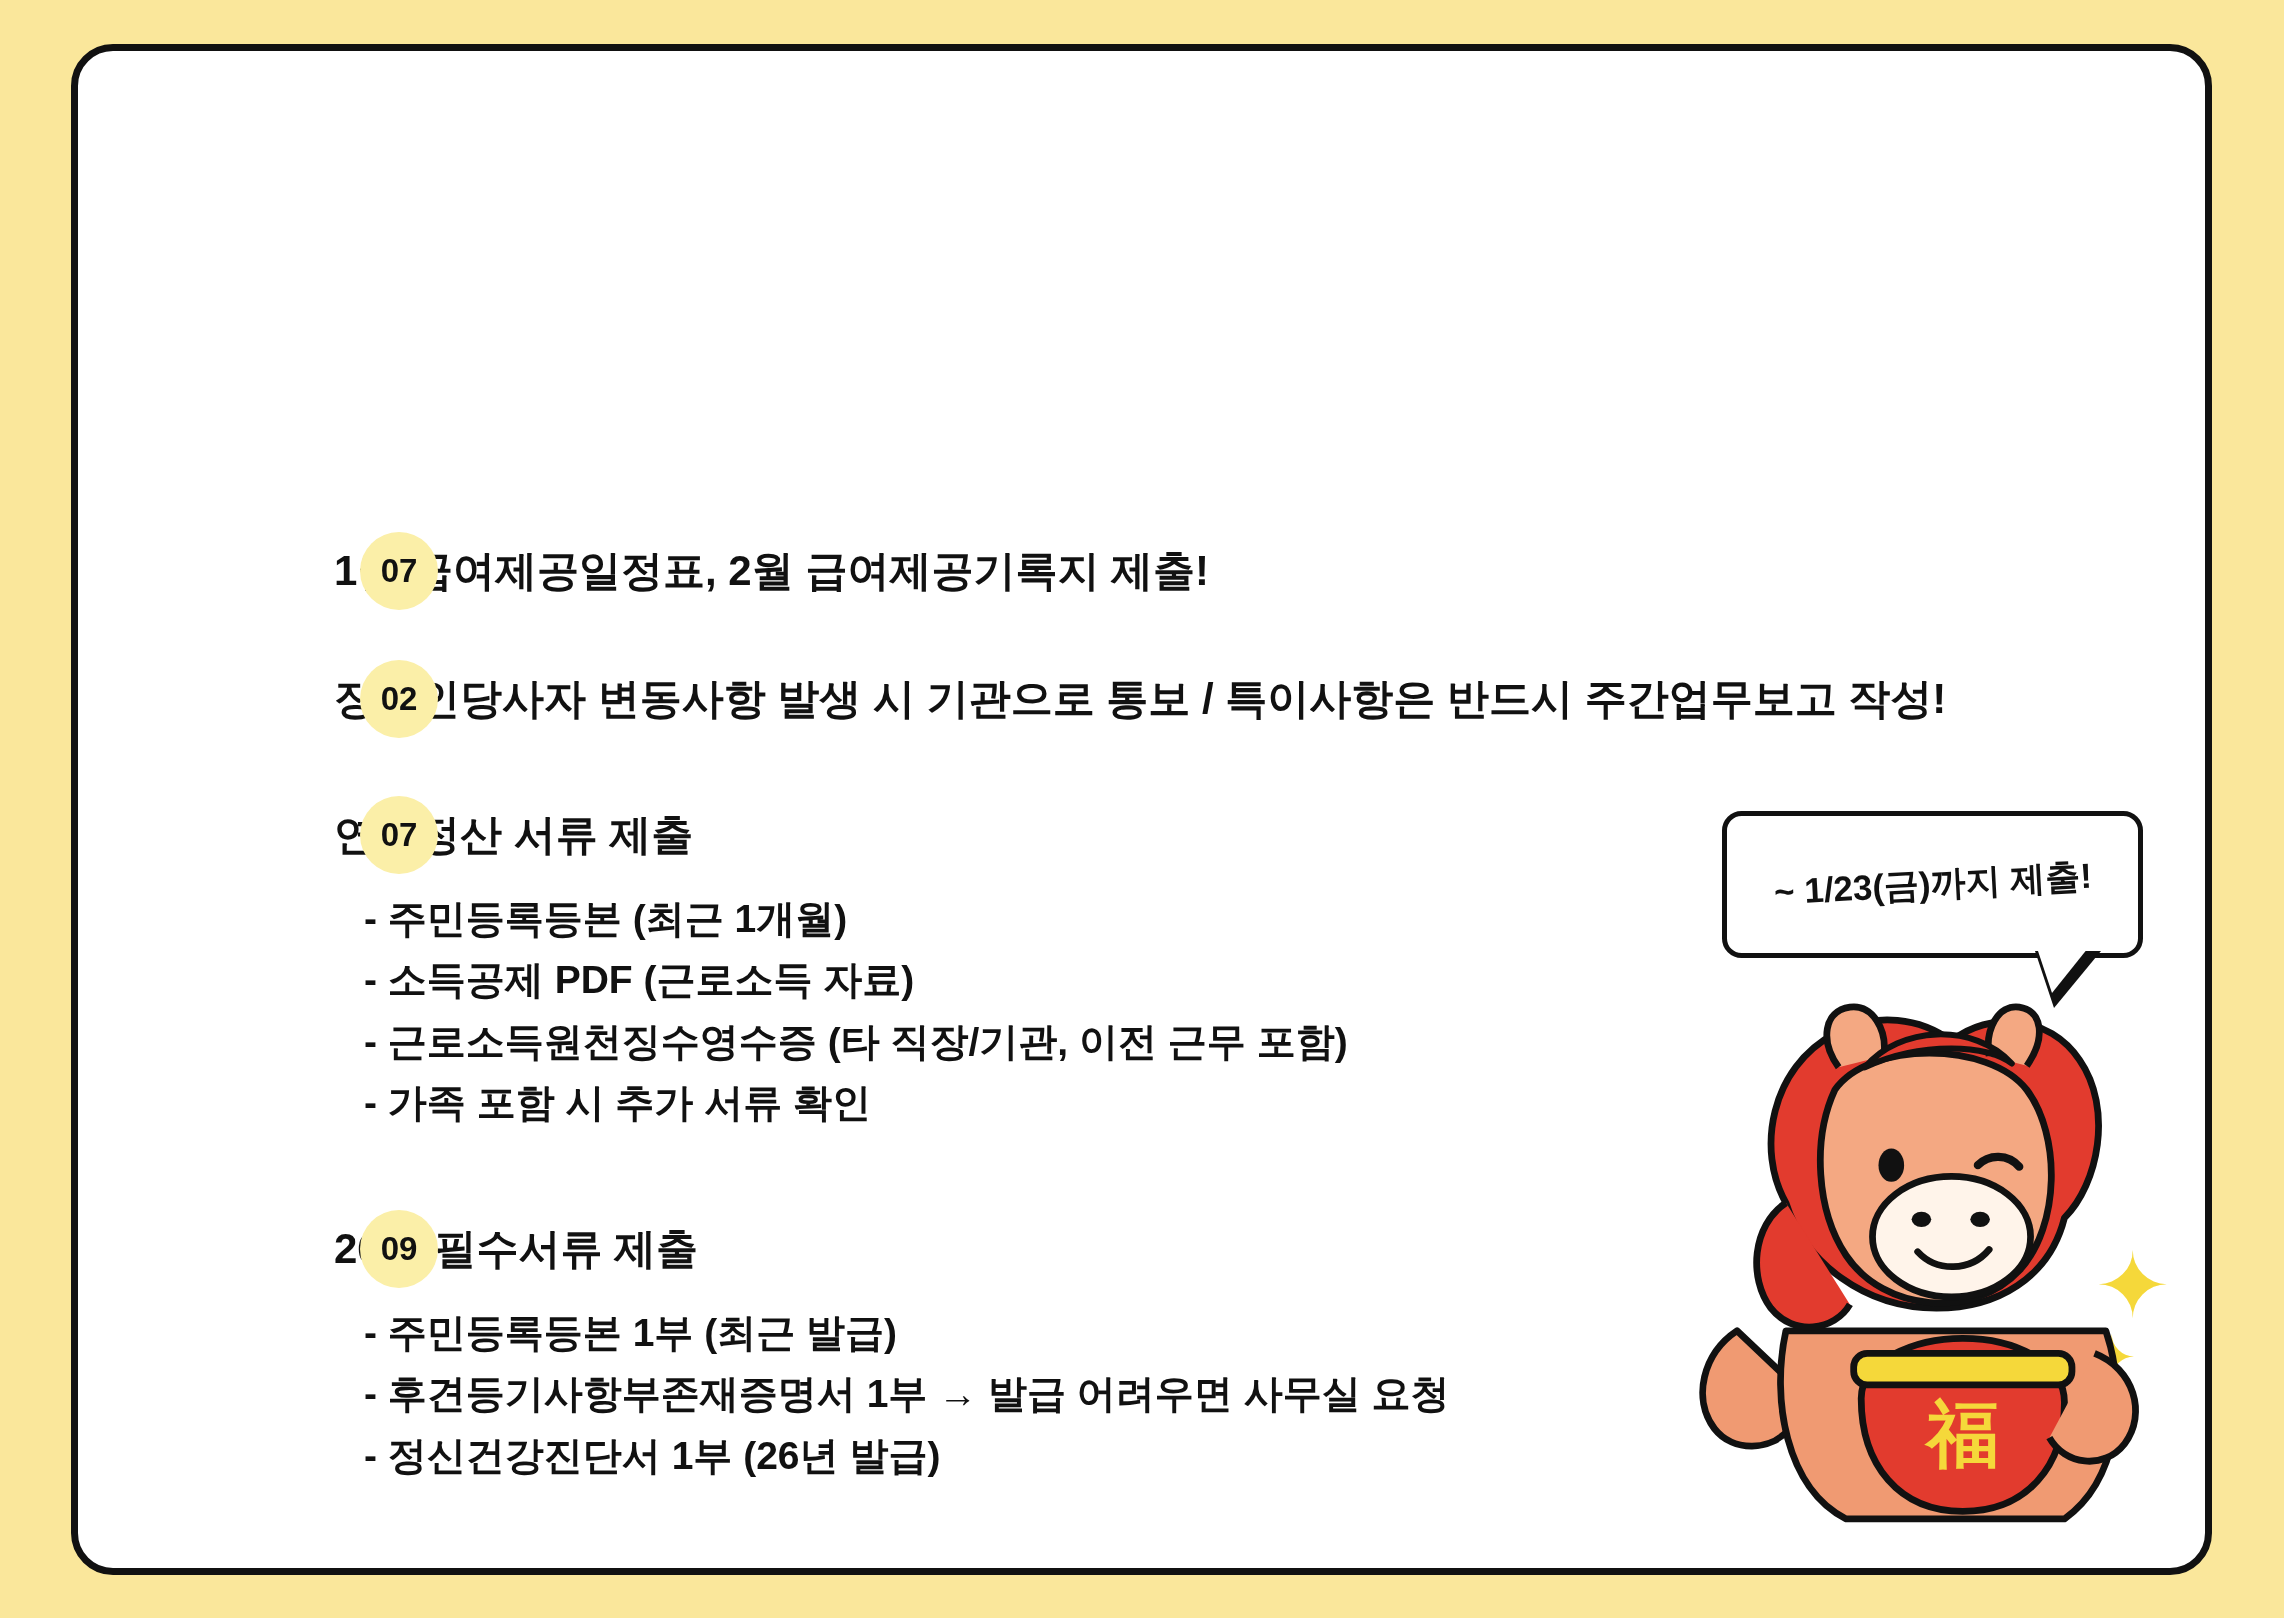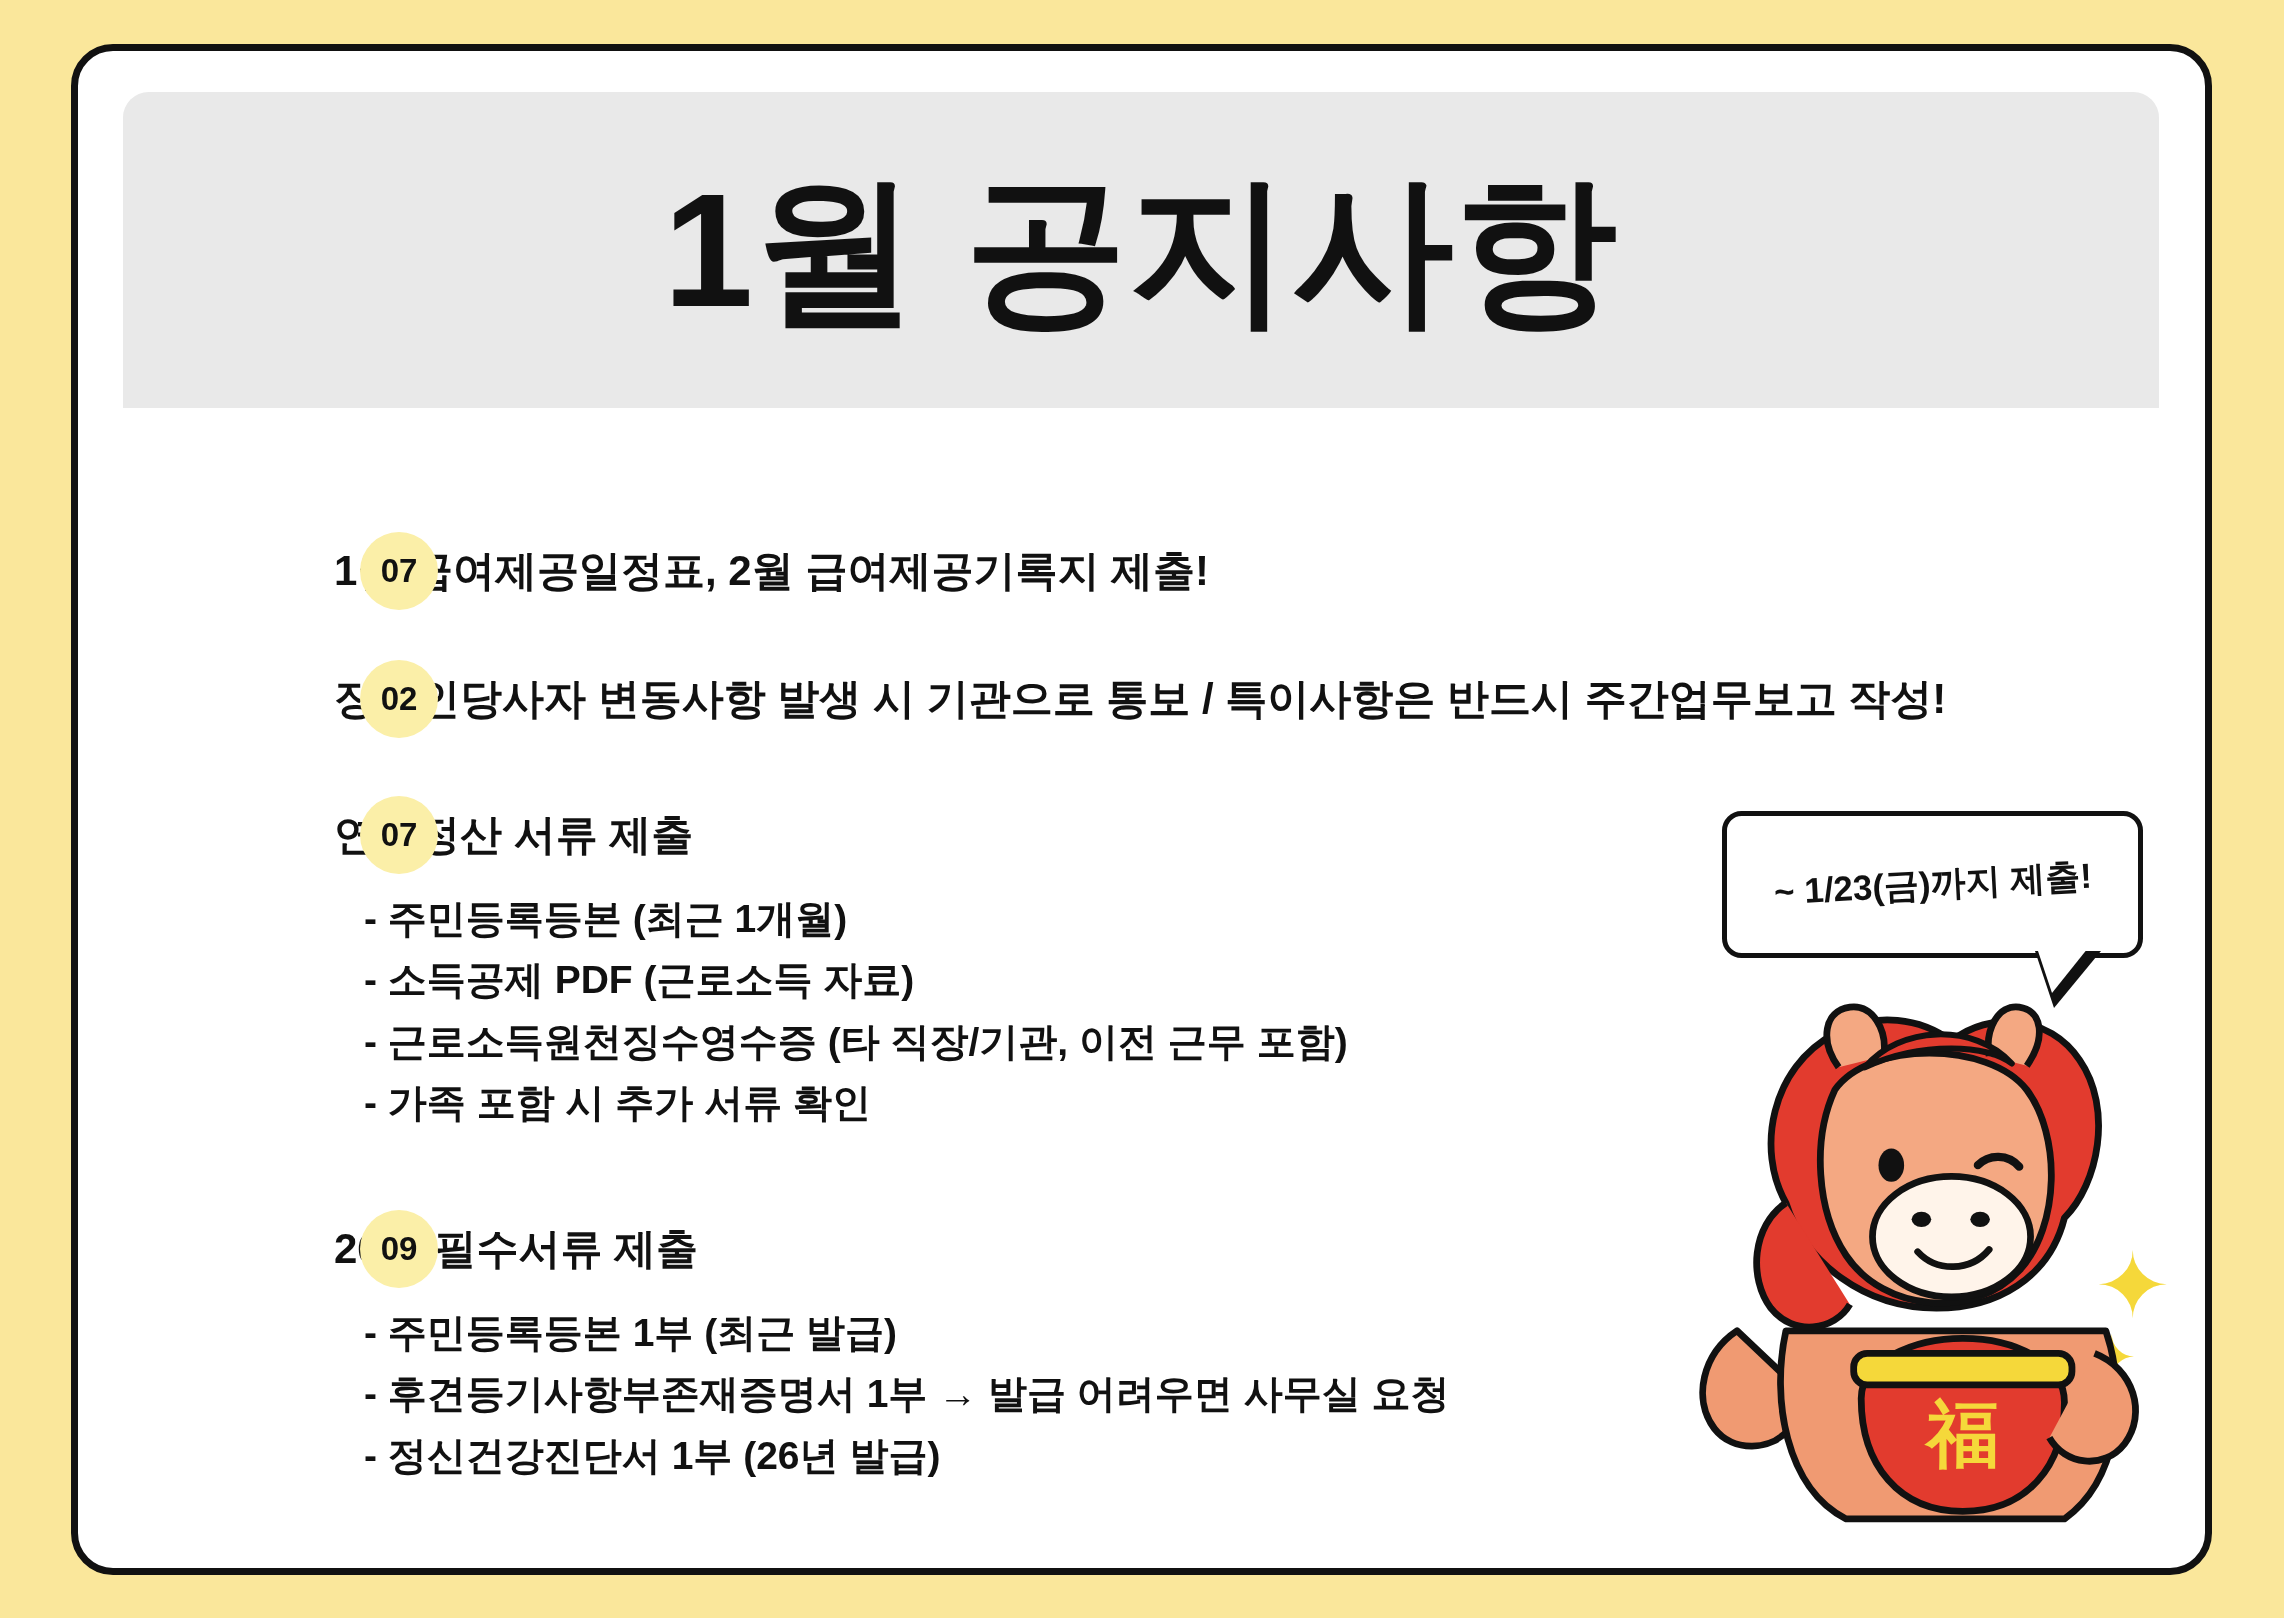--- a/index.html
+++ b/index.html
@@ -170,23 +170,20 @@
     color: #F5D83A;
   }
   .sparkle.big { left: 2017px; top: 1182px; font-size: 90px; }
   .sparkle.small { left: 2009px; top: 1272px; font-size: 59px; }
 </style>
 </head>
 <body>
 
 <div class="poster">
 
-  <div class="title-band">
-    <div class="title-text">1월 공지사항</div>
-  </div>
 
   <div class="content">
 
     <div class="row-01 item">
       <div class="item-head">
         <div class="badge">07</div>
         <div class="item-title">1월 급여제공일정표, 2월 급여제공기록지 제출!</div>
       </div>
     </div>
 

